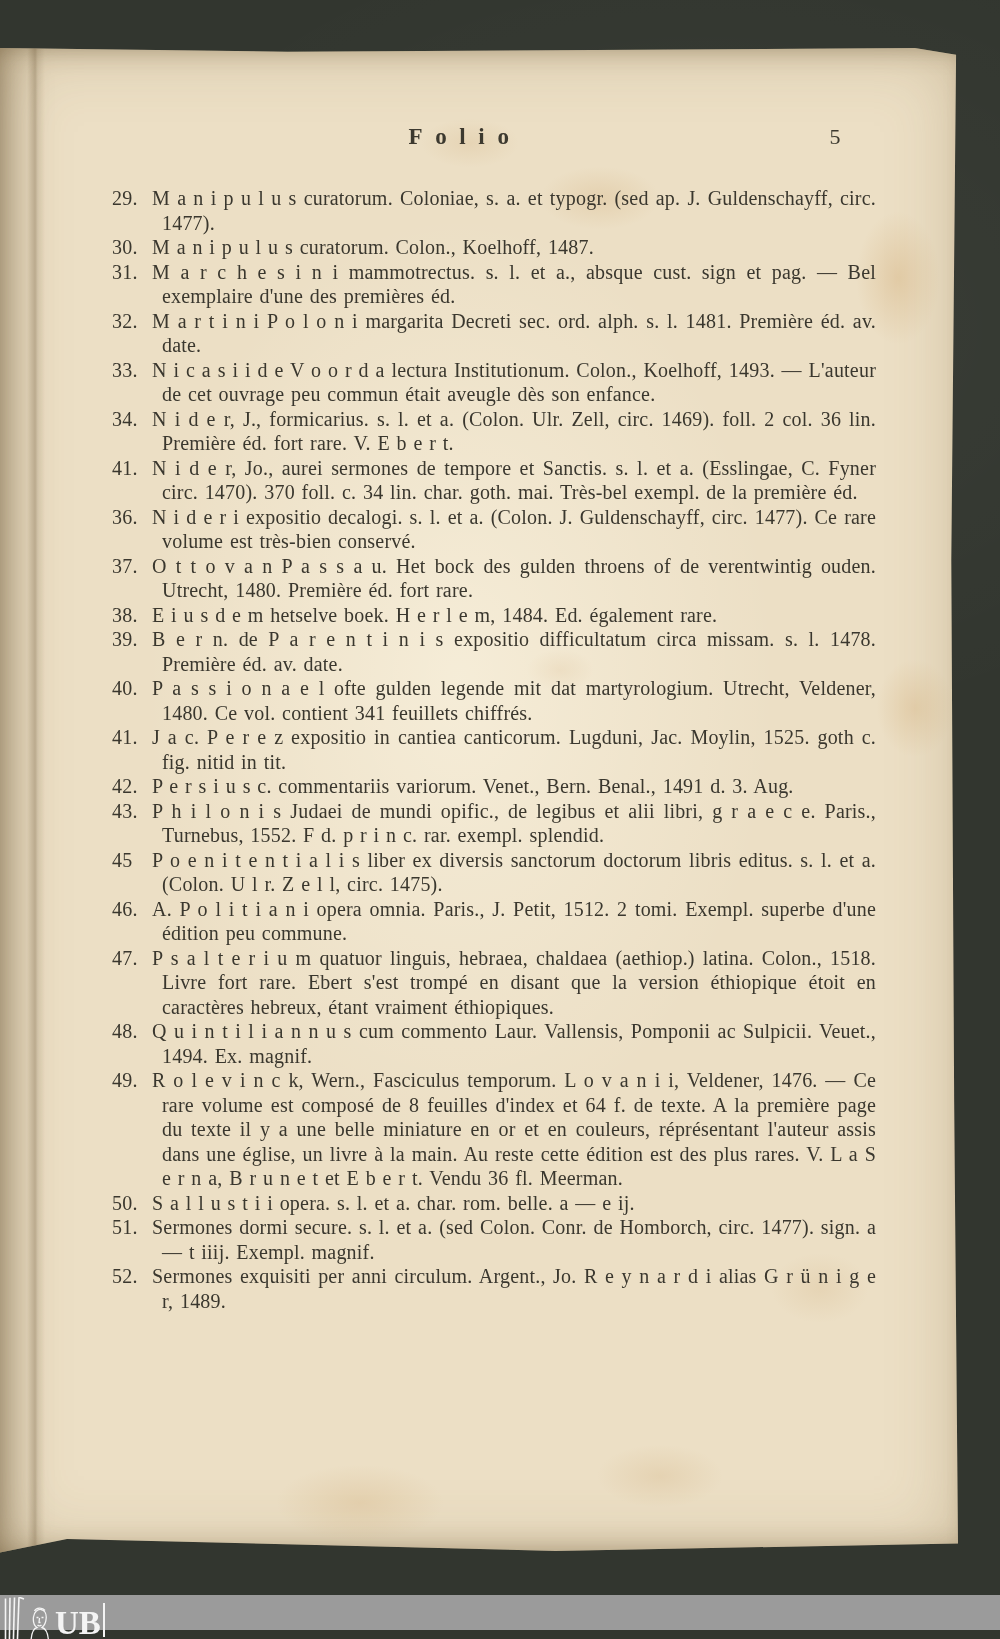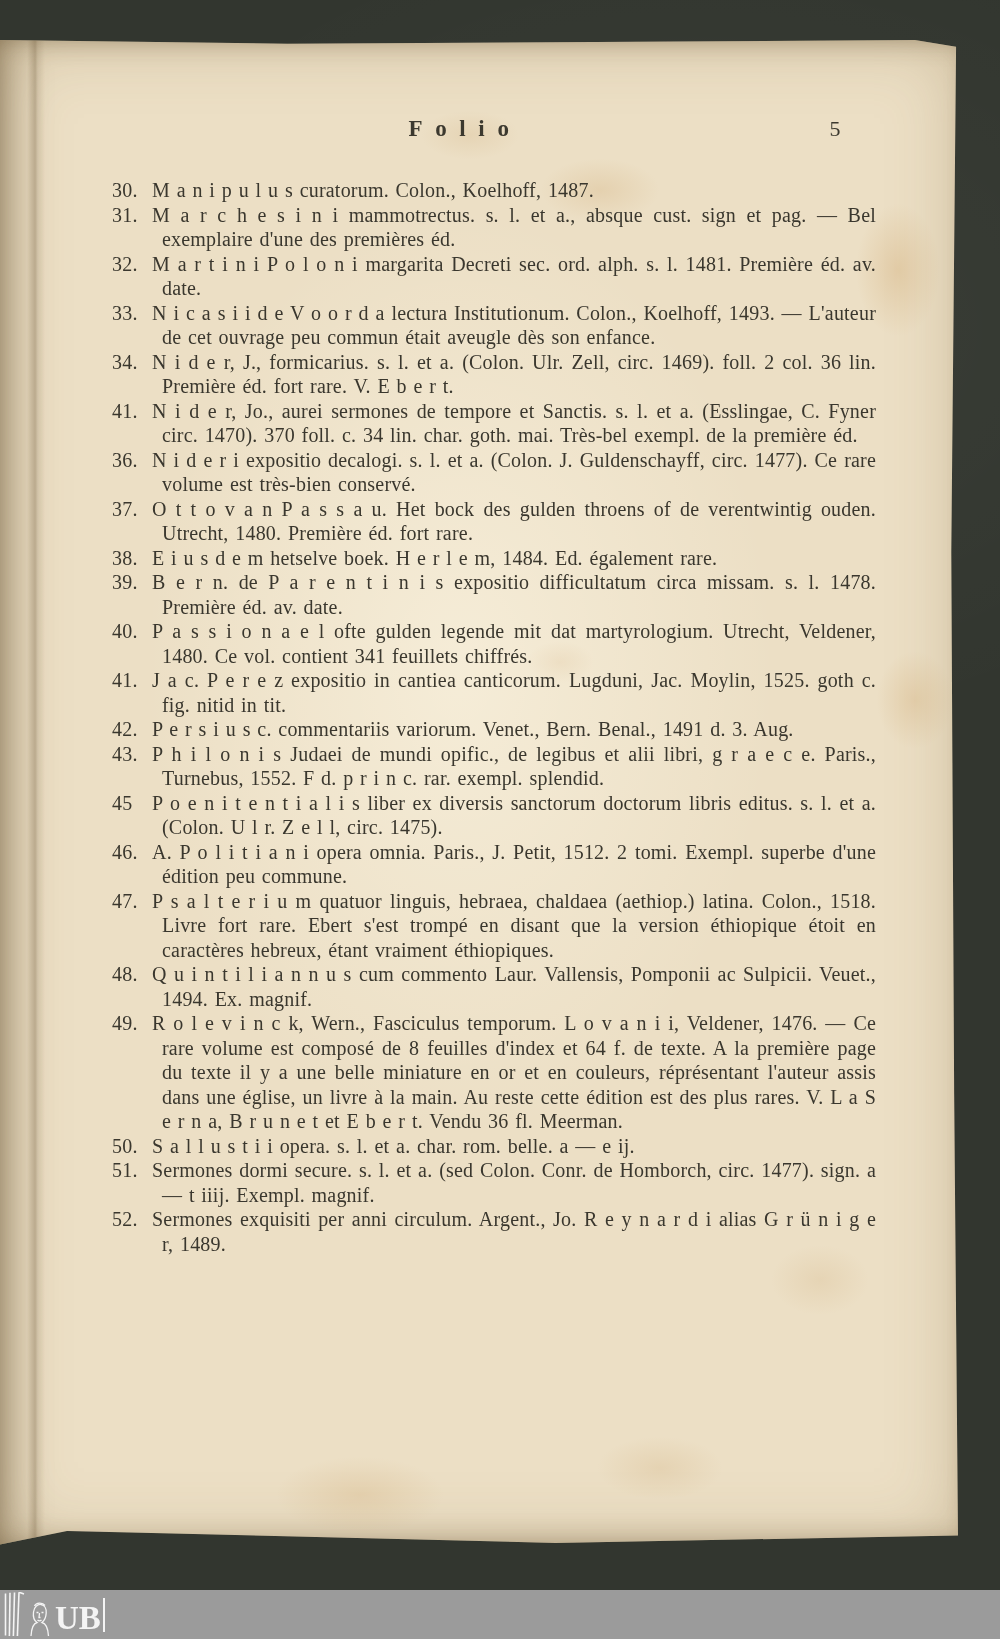--- a/index.html
+++ b/index.html
@@ -9,21 +9,21 @@
     --footer-bar:#9b9b9b;
     --footer-text:#f4f4f4;
   }
   *{margin:0;padding:0;box-sizing:border-box;}
   body{background:#222;font-family:"Liberation Serif",serif;}
   .screen{position:relative;width:1000px;height:1639px;overflow:hidden;background:var(--scan-bg);}
   .screen::before{content:"";position:absolute;inset:0;
     background:radial-gradient(ellipse 900px 600px at 70% 20%,rgba(255,255,255,.04),transparent 70%);}
 
   
-  .paper{position:absolute;left:0;top:40px;width:958px;height:1506px;background:var(--paper);
+  .paper{position:absolute;left:0;top:48px;width:958px;height:1506px;background:var(--paper);
     clip-path:polygon(0 0,30% .25%,95.5% 0,99.8% .45%,99.3% 34%,99.6% 70%,100% 99.3%,58% 99.8%,7% 99%,0 99.9%);
     box-shadow:inset 0 0 70px rgba(122,96,52,.28), inset 28px 0 40px -22px rgba(90,70,40,.5),
                inset 0 -18px 30px -18px rgba(90,70,40,.4), inset 0 14px 22px -14px rgba(90,70,40,.35);}
   .stains{position:absolute;inset:0;pointer-events:none;
     background-image:
       radial-gradient(ellipse 420px 620px at 48% 42%,rgba(255,250,234,.5),transparent 75%),
       radial-gradient(ellipse 85px 45px at 600px 150px,rgba(198,152,88,.20),transparent 70%),
       radial-gradient(ellipse 60px 95px at 898px 230px,rgba(198,148,80,.26),transparent 70%),
       radial-gradient(ellipse 55px 70px at 915px 660px,rgba(198,148,80,.22),transparent 70%),
       radial-gradient(ellipse 48px 30px at 560px 622px,rgba(190,140,78,.18),transparent 70%),
@@ -39,39 +39,40 @@
   .page-head{position:absolute;left:60px;top:76px;width:810px;text-align:center;
     font-size:23px;font-weight:bold;letter-spacing:.55em;color:#3c392f;}
   .page-num{position:absolute;left:815px;top:76px;width:40px;text-align:center;
     font-size:22px;color:#3c392f;letter-spacing:0;}
   .entries{position:absolute;left:112px;top:138px;width:764px;
     font-size:20px;line-height:24.5px;word-spacing:1.5px;letter-spacing:.2px;}
   .entry{text-align:justify;padding-left:50px;text-indent:-50px;}
   .entry .num{display:inline-block;width:40px;text-indent:0;text-align:left;}
 
   
-  .footer-bar{position:absolute;left:0;bottom:0;width:1000px;height:49px;background:var(--footer-bar);padding-left:18px;}
+  .footer-bar{position:absolute;left:0;bottom:9px;width:1000px;height:35px;background:var(--footer-bar);padding-left:18px;}
   .logo{position:absolute;left:3px;top:2px;width:106px;height:45px;}
   .logo svg{display:block;width:106px;height:45px;}
   .footer-text{position:absolute;left:121px;top:4px;color:var(--footer-text);
     font-family:"Liberation Sans",sans-serif;font-size:15.5px;line-height:20px;}
 </style>
 </head>
 <body>
 
 <div class="screen">
 
   <div class="paper">
     <div class="stains"></div>
     <div class="crease"></div>
 
     <div class="print">
       <div class="page-head">Folio</div>
       <div class="page-num">5</div>
       <div class="entries" id="entries">
+          <div class="entry"><span class="num">29.</span><span class="txt">M a n i p u l u s curatorum. Coloniae, s. a. et typogr. (sed ap. J. Guldenschayff, circ. 1477).</span></div>
           <div class="entry"><span class="num">30.</span><span class="txt">M a n i p u l u s curatorum. Colon., Koelhoff, 1487.</span></div>
           <div class="entry"><span class="num">31.</span><span class="txt">M a r c h e s i n i mammotrectus. s. l. et a., absque cust. sign et pag. — Bel exemplaire d'une des premières éd.</span></div>
           <div class="entry"><span class="num">32.</span><span class="txt">M a r t i n i  P o l o n i margarita Decreti sec. ord. alph. s. l. 1481. Première éd. av. date.</span></div>
           <div class="entry"><span class="num">33.</span><span class="txt">N i c a s i i  d e  V o o r d a lectura Institutionum. Colon., Koelhoff, 1493. — L'auteur de cet ouvrage peu commun était aveugle dès son enfance.</span></div>
           <div class="entry"><span class="num">34.</span><span class="txt">N i d e r, J., formicarius. s. l. et a. (Colon. Ulr. Zell, circ. 1469). foll. 2 col. 36 lin. Première éd. fort rare. V. E b e r t.</span></div>
           <div class="entry"><span class="num">41.</span><span class="txt">N i d e r, Jo., aurei sermones de tempore et Sanctis. s. l. et a. (Esslingae, C. Fyner circ. 1470). 370 foll. c. 34 lin. char. goth. mai. Très-bel exempl. de la première éd.</span></div>
           <div class="entry"><span class="num">36.</span><span class="txt">N i d e r i expositio decalogi. s. l. et a. (Colon. J. Guldenschayff, circ. 1477). Ce rare volume est très-bien conservé.</span></div>
           <div class="entry"><span class="num">37.</span><span class="txt">O t t o  v a n  P a s s a u. Het bock des gulden throens of de verentwintig ouden. Utrecht, 1480. Première éd. fort rare.</span></div>
           <div class="entry"><span class="num">38.</span><span class="txt">E i u s d e m hetselve boek. H e r l e m, 1484. Ed. également rare.</span></div>
           <div class="entry"><span class="num">39.</span><span class="txt">B e r n. de P a r e n t i n i s expositio difficultatum circa missam. s. l. 1478. Première éd. av. date.</span></div>

